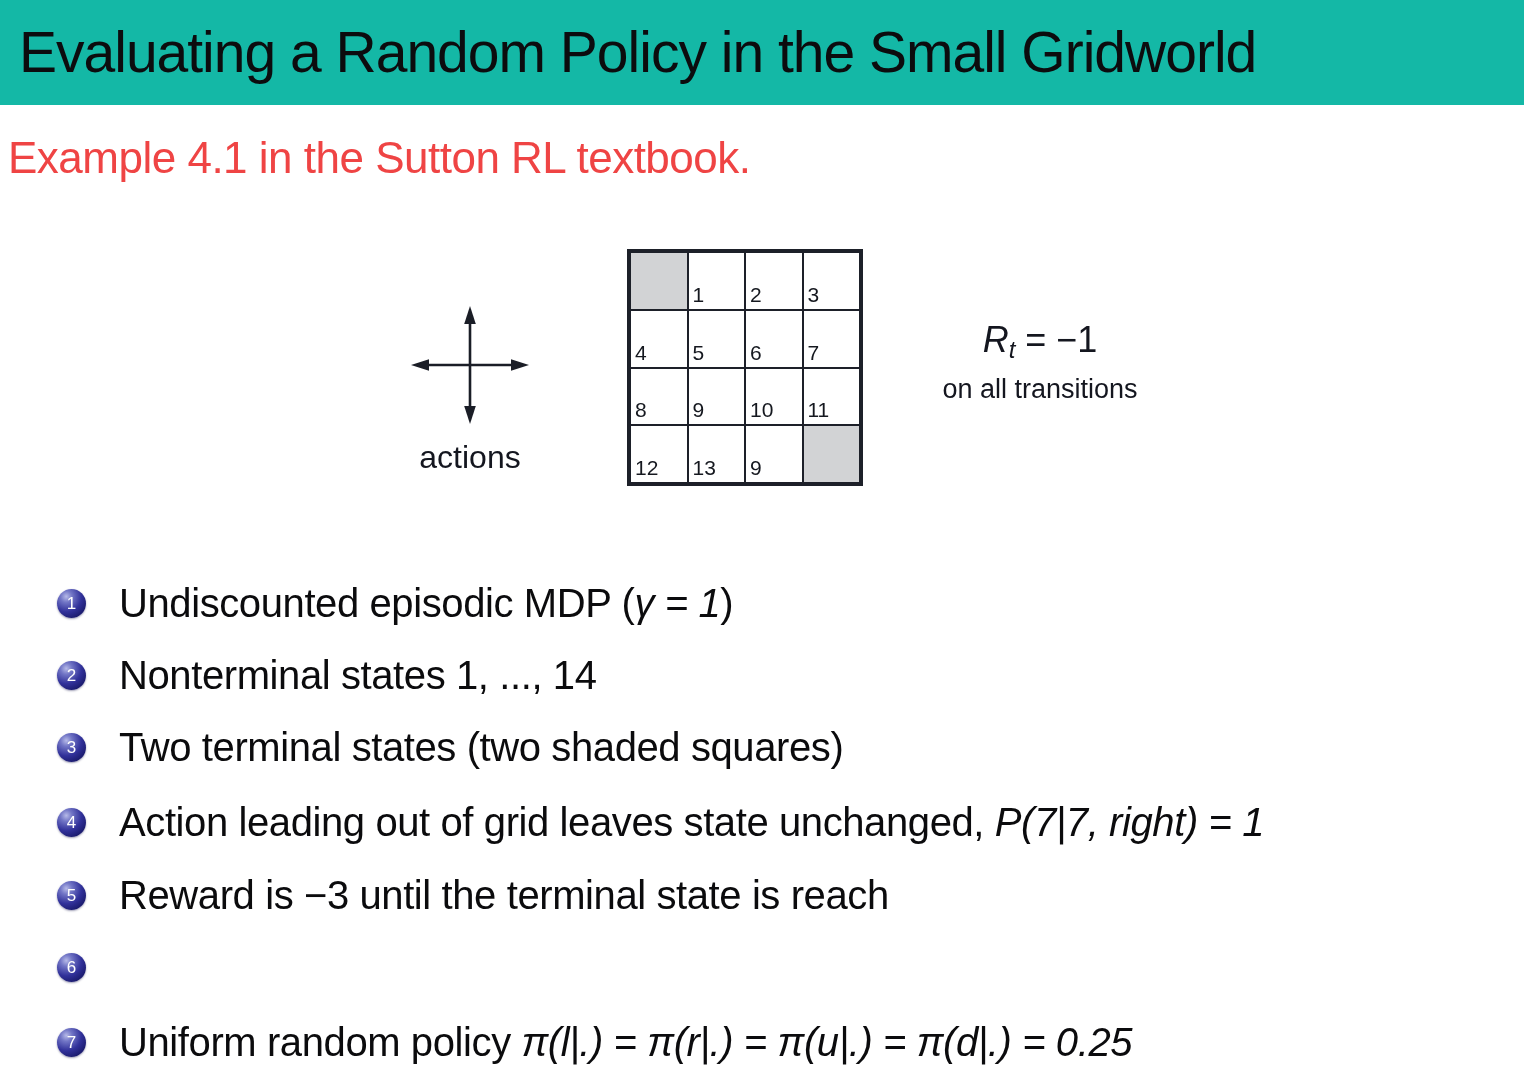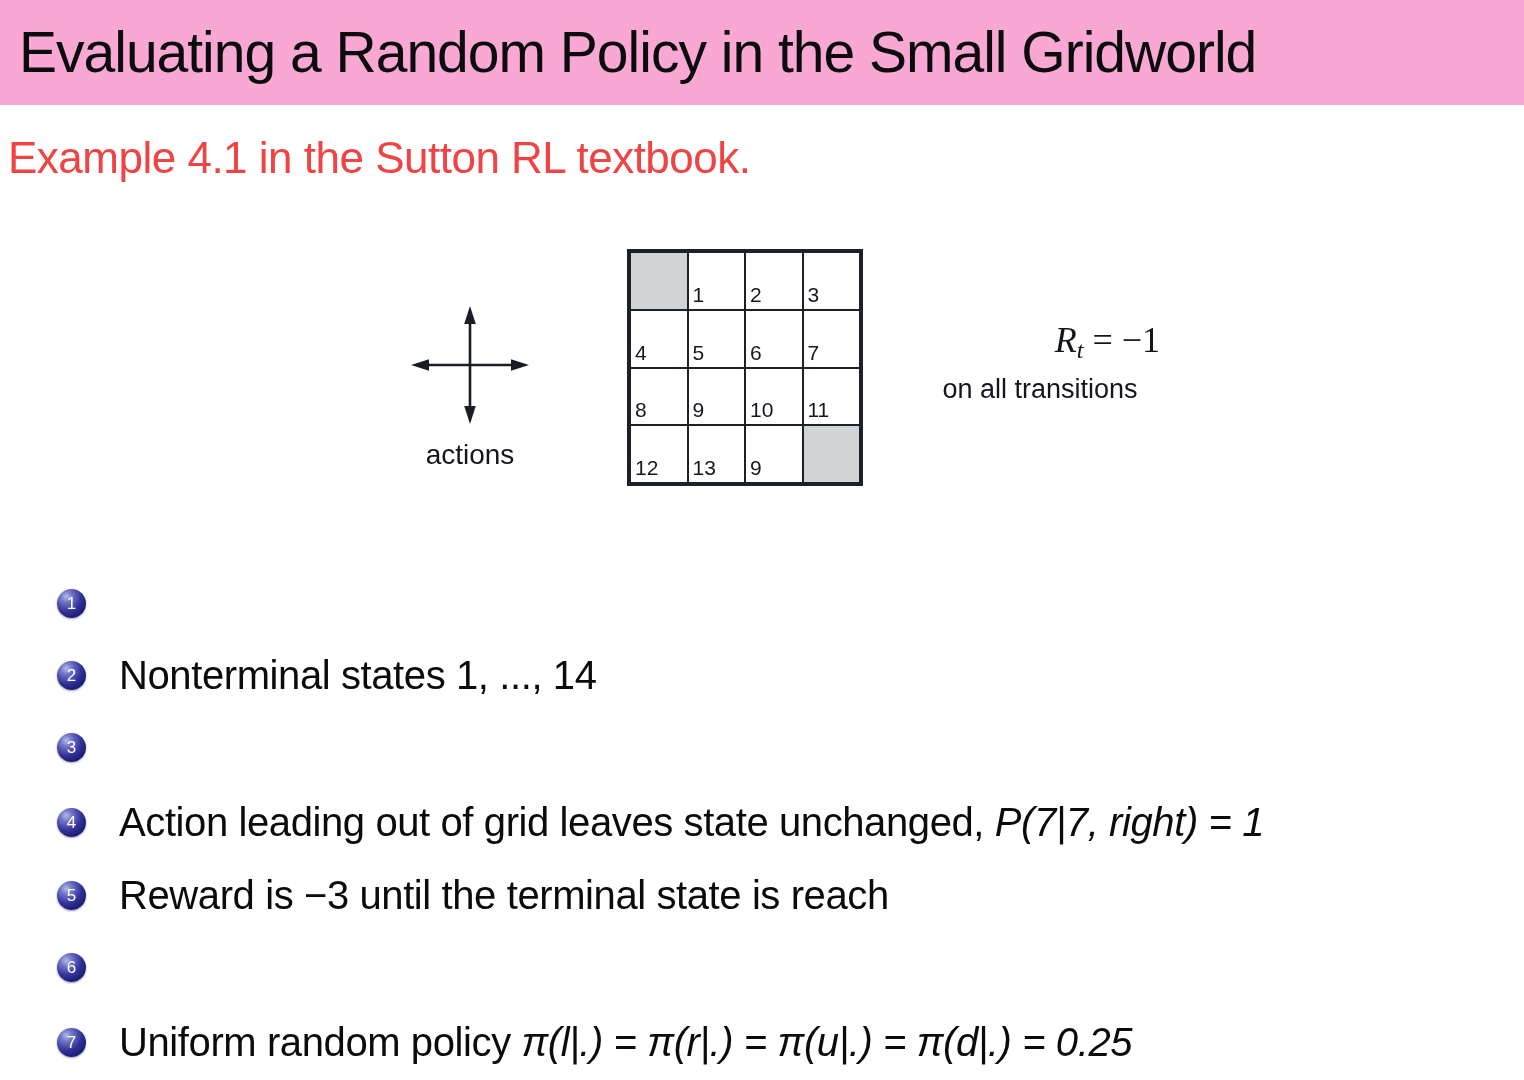--- a/index.html
+++ b/index.html
@@ -8,21 +8,21 @@
     background: #ffffff;
     font-family: "Liberation Sans", sans-serif;
     overflow: hidden;
   }
   .slide { position: relative; width: 1524px; height: 1080px; }
 
   
   .title-bar {
     position: absolute; left: 0; top: 0;
     width: 1524px; height: 105px;
-    background: #f9a8d4;
+    background: #14b8a6;
   }
   .title-bar h1 {
     margin: 0; padding: 0 0 0 19px;
     font-size: 57px; font-weight: 400;
     line-height: 105px;
     color: #0c0c0e;
     letter-spacing: -1px;
     white-space: nowrap;
   }
 
@@ -31,21 +31,21 @@
     position: absolute; left: 8px; top: 133px;
     font-size: 44px; color: #ef4444;
     letter-spacing: -0.5px;
     white-space: nowrap;
   }
 
   
   .actions-figure { position: absolute; left: 390px; top: 293px; width: 160px; }
   .actions-label {
     position: absolute; left: 390px; top: 439px; width: 160px;
-    text-align: center; font-size: 28px; color: #14161f;
+    text-align: center; font-size: 32px; color: #14161f;
   }
 
   
   .gridworld {
     position: absolute; left: 627px; top: 249px;
     width: 236px; height: 237px;
     box-sizing: border-box;
     border: 3px solid #1d2029;
     display: grid;
     grid-template-columns: repeat(4, 1fr);
@@ -61,24 +61,23 @@
     background: #ffffff;
   }
   .gw-cell.shaded { background: #d2d3d5; }
 
   
   .reward-block {
     position: absolute; left: 920px; top: 320px; width: 240px;
     text-align: center; color: #14161f;
   }
   .reward-formula {
-    font-family: Liberation Serif, serif;
+    font-family: Liberation Sans, sans-serif;
     font-size: 36px; line-height: 40px;
     white-space: nowrap;
-    text-align: right;
   }
   .reward-formula .var { font-style: italic; }
   .reward-formula sub {
     font-style: italic; font-size: 24px;
     vertical-align: -6px; line-height: 0;
   }
   .reward-caption { font-size: 27px; margin-top: 14px; white-space: nowrap; }
 
   
   .item-row {
@@ -148,27 +147,29 @@
   </div>
 
   <div class="reward-block">
     <div class="reward-formula"><span class="var">R</span><sub>t</sub><span> = −1</span></div>
     <div class="reward-caption">on all transitions</div>
   </div>
 
   <div>
     <div class="item-row" style="top:577px">
       <span class="badge">1</span>
+      <span class="item-text"><span>Undiscounted episodic MDP (</span><span class="math">γ = 1</span><span>)</span></span>
     </div>
     <div class="item-row" style="top:649px">
       <span class="badge">2</span>
       <span class="item-text"><span>Nonterminal states 1, ..., 14</span><span class="math"></span><span></span></span>
     </div>
     <div class="item-row" style="top:721px">
       <span class="badge">3</span>
+      <span class="item-text"><span>Two terminal states (two shaded squares)</span><span class="math"></span><span></span></span>
     </div>
     <div class="item-row" style="top:796px">
       <span class="badge">4</span>
       <span class="item-text"><span>Action leading out of grid leaves state unchanged, </span><span class="math">P(7|7, right) = 1</span><span></span></span>
     </div>
     <div class="item-row" style="top:869px">
       <span class="badge">5</span>
       <span class="item-text"><span>Reward is −3 until the terminal state is reach</span><span class="math"></span><span></span></span>
     </div>
     <div class="item-row" style="top:941px">

